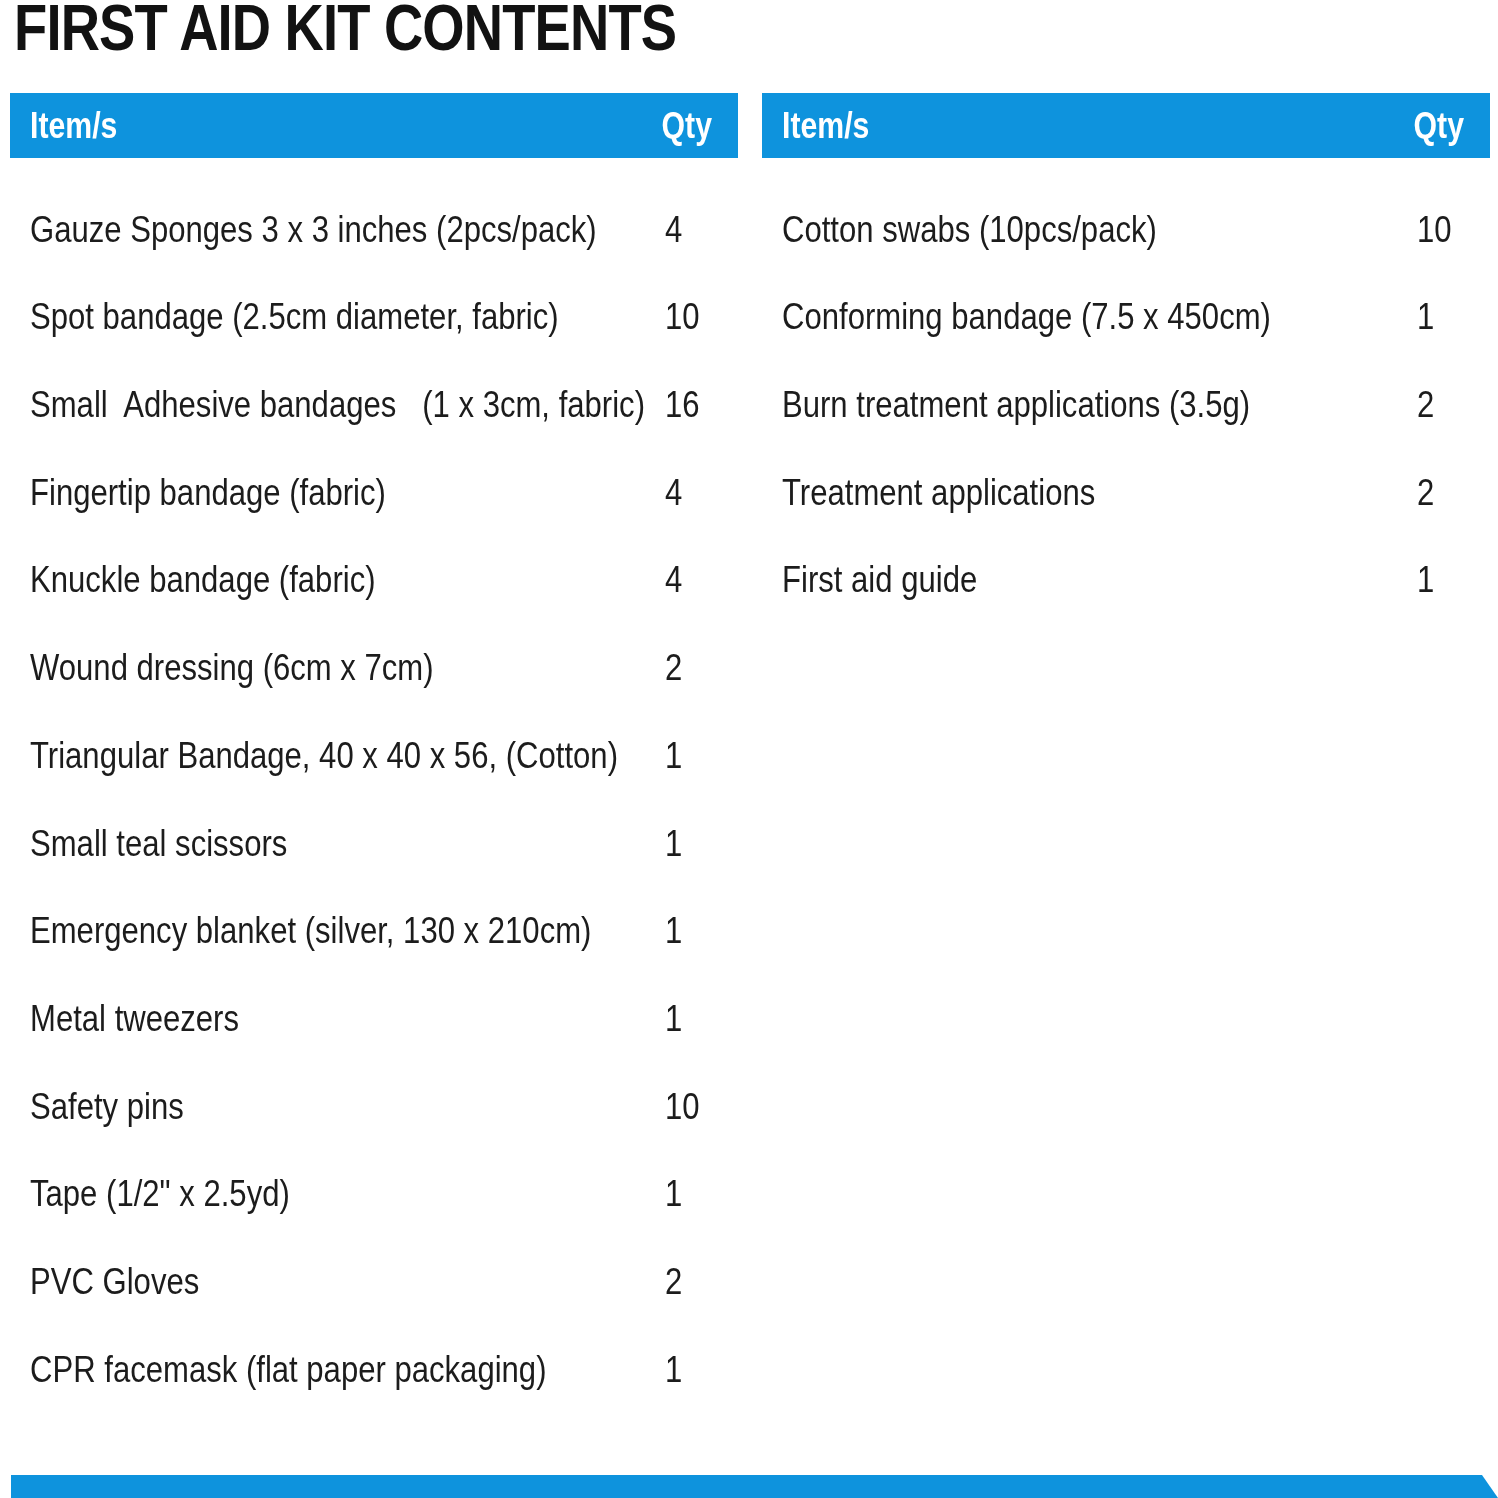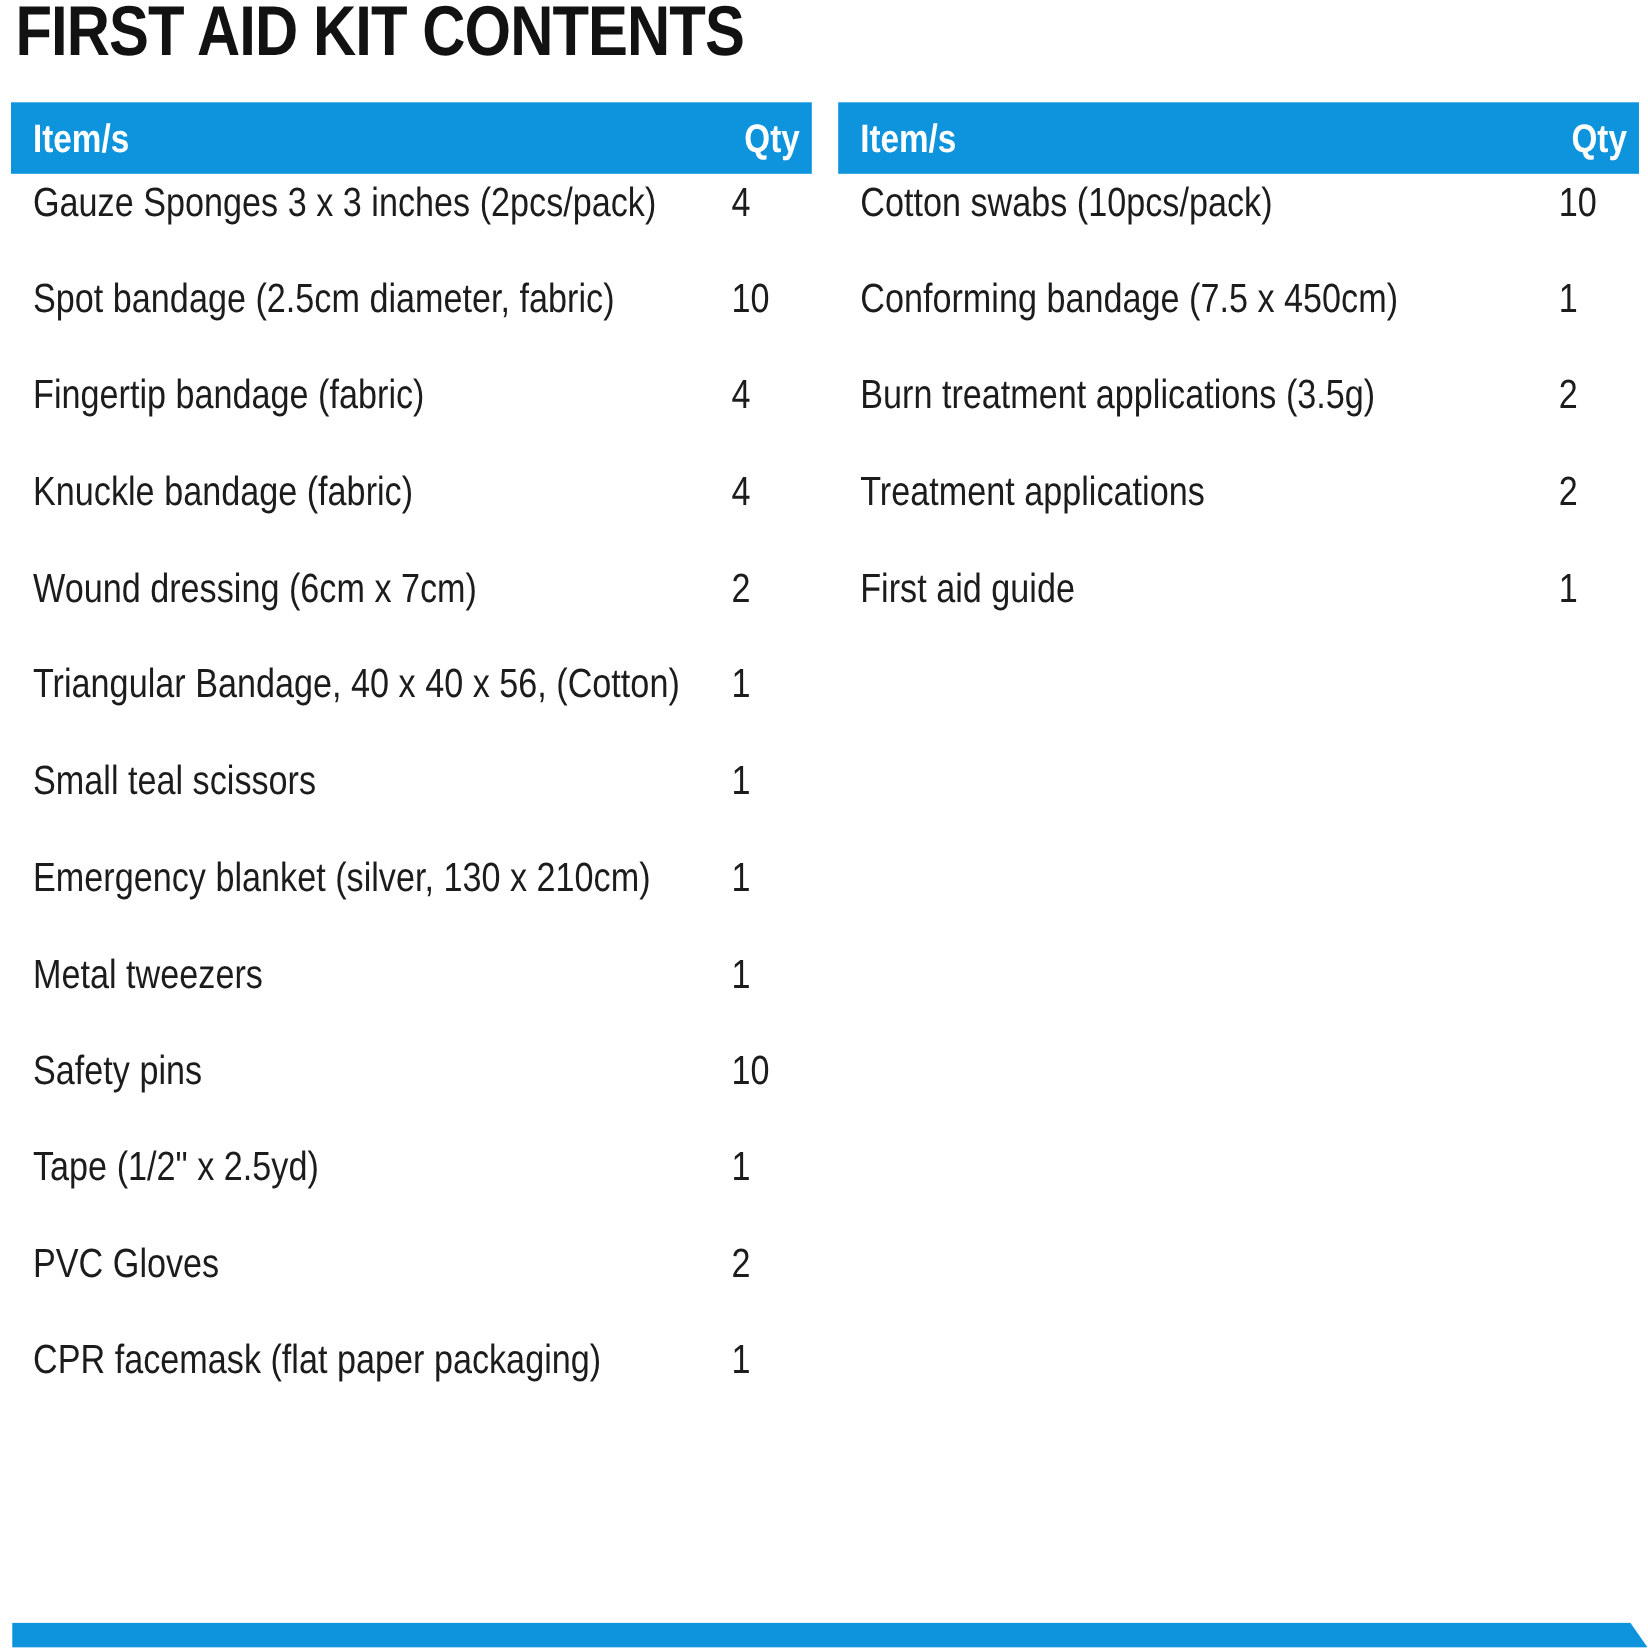--- a/index.html
+++ b/index.html
@@ -33,41 +33,41 @@
   }
   .contents-table.left  { left: 10px; }
   .contents-table.right { left: 762px; }
   .thead {
     height: 65px;
     background: var(--accent);
     color: #ffffff;
     display: flex;
     align-items: center;
     justify-content: space-between;
-    padding: 0 11px 0 20px;
+    padding: 0 26px 0 20px;
     font-weight: 700;
     font-size: 36px;
   }
   .thead .h-item {
     transform: scaleX(0.84);
     transform-origin: 0 50%;
     display: inline-block;
     white-space: pre;
   }
   .thead .h-qty {
     transform: scaleX(0.84);
     transform-origin: 100% 50%;
     display: inline-block;
     white-space: pre;
   }
   .rows { margin-top: 5px; }
   .row {
     height: 87.7px;
     display: flex;
-    align-items: flex-start;
+    align-items: flex-end;
     padding-left: 20px;
     font-size: 37px;
     font-weight: 400;
   }
   .row .label {
     flex: 1;
     min-width: 0;
     transform: scaleX(0.84);
     transform-origin: 0 50%;
     white-space: pre;
@@ -102,20 +102,24 @@
     <span class="label">Gauze Sponges 3 x 3 inches (2pcs/pack)</span>
     <span class="qty">4</span>
   </div>
 
 
   <div class="row">
     <span class="label">Spot bandage (2.5cm diameter, fabric)</span>
     <span class="qty">10</span>
   </div>
 
+  <div class="row">
+    <span class="label">Small  Adhesive bandages   (1 x 3cm, fabric)</span>
+    <span class="qty">16</span>
+  </div>
 
   <div class="row">
     <span class="label">Fingertip bandage (fabric)</span>
     <span class="qty">4</span>
   </div>
 
   <div class="row">
     <span class="label">Knuckle bandage (fabric)</span>
     <span class="qty">4</span>
   </div>

